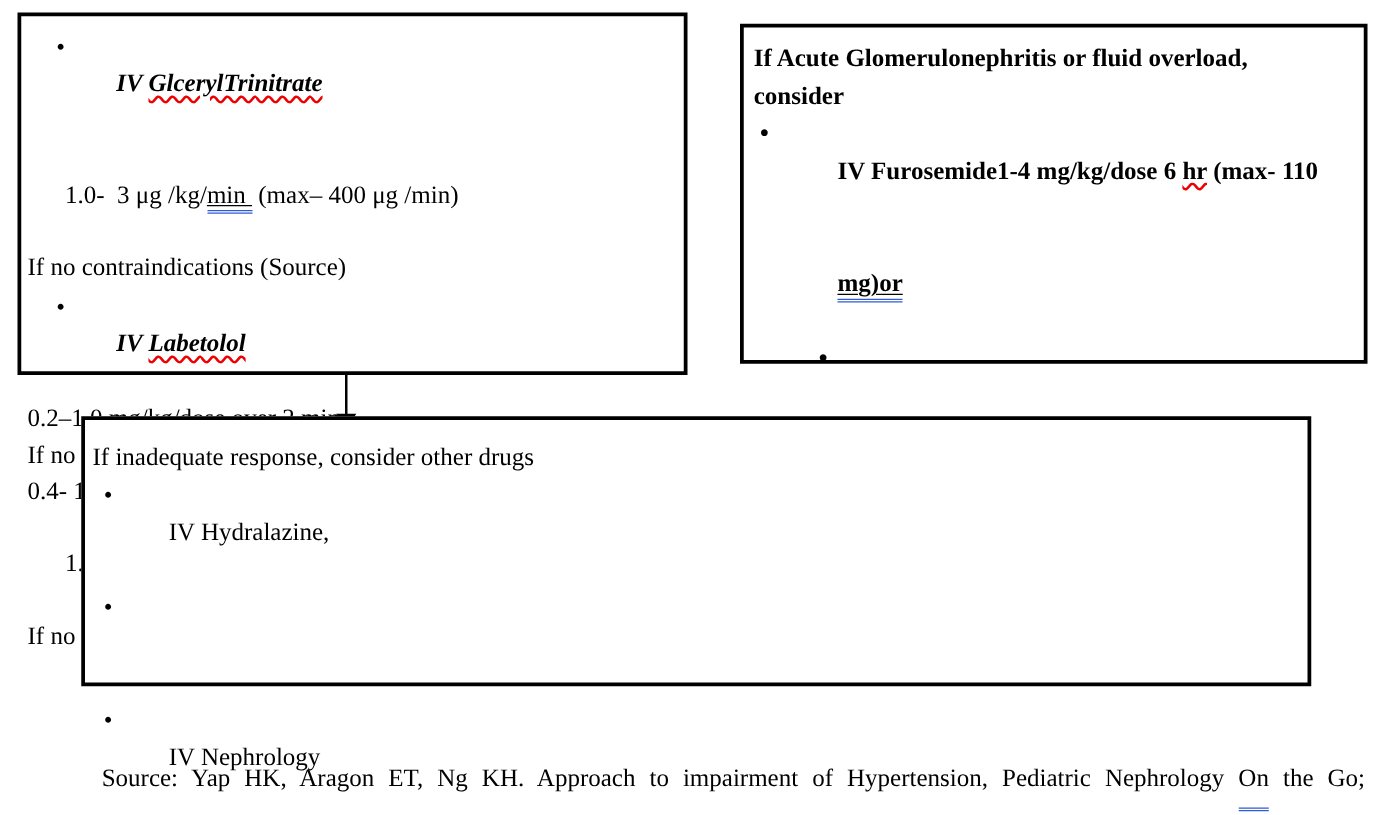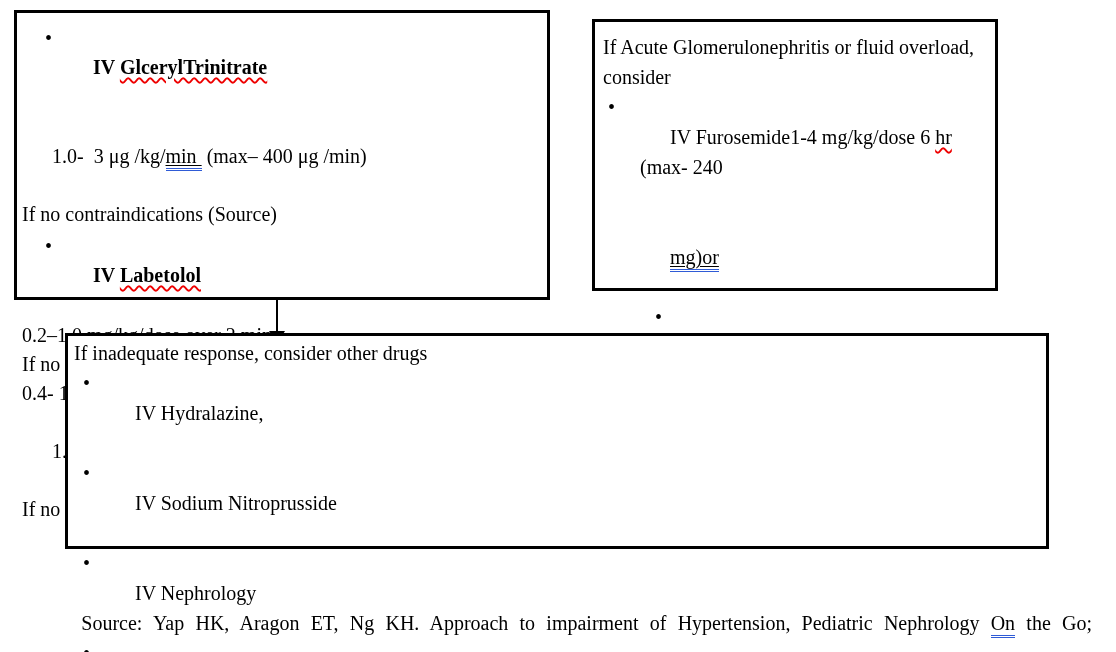--- a/index.html
+++ b/index.html
@@ -3,48 +3,48 @@
 <meta charset="utf-8">
 <style>
   html,body { margin:0; padding:0; background:#ffffff; }
   .canvas {
     position:relative; width:1116px; height:652px; background:#ffffff;
     font-family:"Liberation Serif", serif; font-size:20px; color:#000;
     overflow:hidden;
   }
   .box { position:absolute; border:3px solid #000; box-sizing:border-box; background:#fff; }
   #box-left   { left:14px;  top:10px;  width:536px;  height:290px; padding:8px 4px 0 5px; }
-  #box-right  { left:592px; top:19px;  width:406px;  height:272px; padding:10px 4px 0 8px; }
-  #box-bottom { left:65px;  top:333px; width:984px; height:216px; padding:2px 8px 0 6px; }
+  #box-right  { left:592px; top:19px;  width:502px;  height:272px; padding:10px 4px 0 8px;font-weight:bold; }
+  #box-bottom { left:65px;  top:333px; width:984px; height:216px; padding:15px 8px 0 6px; }
 
   .lrow { line-height:29px; white-space:pre-wrap; }
   .rrow { line-height:30px; white-space:pre-wrap; }
   .brow { line-height:30px; white-space:pre-wrap; }
 
-  .bi { font-weight:bold; }
+  .bi { font-weight:bold; font-style:italic; }
 
   
   .sp {
     text-decoration-line:underline;
     text-decoration-style:wavy;
     text-decoration-color:#ee0000;
     text-decoration-thickness:2px;
     text-underline-offset:3px;
   }
   
   .gr {
     text-decoration:underline;
     text-decoration-color:#000;
     text-decoration-thickness:1px;
     text-underline-offset:2px;
     border-bottom:3px double #2f5bd6;
     padding-bottom:1px;
   }
   
-  .gr2 { border-bottom:3px double #2f5bd6; padding-bottom:1px; }
+  .gr2 { border-bottom:3px double #2f5bd6; padding-bottom:12px; }
 
   
   .lb-b { position:relative; padding-left:41px; margin-top:3px; margin-bottom:2px; }
   .lb-b .blt { position:absolute; left:23px; top:0; }
   .rb-b1 { position:relative; padding-left:37px; }
   .rb-b1 .blt { position:absolute; left:5px; top:0; }
   .rb-ind { padding-left:37px; }
   .rb-b2 { position:relative; padding-left:100px; }
   .rb-b2 .blt { position:absolute; left:52px; top:0; }
   .bb-b { position:relative; padding-left:31px; }
@@ -84,21 +84,21 @@
     <div class="lrow">
       <span>1.0 mg/kg/</span><span class="sp">hr(</span><span>max- 3mg/kg/</span><span class="sp">hr</span><span>)</span>
     </div>
     <div class="lrow">If no contraindications (Asthma, Heart disease, allergy)</div>
   </div>
 
   <div class="box" id="box-right">
     <div class="rrow">If Acute Glomerulonephritis or fluid overload,</div>
     <div class="rrow">consider</div>
     <div class="rrow rb-b1">
-      <span class="blt">•</span><span>IV Furosemide1-4 mg/kg/dose 6 </span><span class="sp">hr</span><span> (max- 240</span>
+      <span class="blt">•</span><span>IV Furosemide1-4 mg/kg/dose 6 </span><span class="sp">hr</span><span> (max- 110</span>
     </div>
     <div class="rrow rb-ind">
       <span class="gr">mg)or</span>
     </div>
     <div class="rrow rb-b2">
       <span class="blt">•</span>
     </div>
     <div class="rrow">
       <span>mg/kg/</span><span class="sp">hr</span><span> </span><span class="gr">( Higher</span><span> dose needed in renal</span>
     </div>
@@ -107,21 +107,21 @@
 
   <div id="arrow-line"></div>
   <div id="arrow-head"></div>
 
   <div class="box" id="box-bottom">
     <div class="brow">If inadequate response, consider other drugs</div>
     <div class="brow bb-b">
       <span class="blt">•</span><span>IV Hydralazine,</span>
     </div>
     <div class="brow bb-b">
-      <span class="blt">•</span><span>IV Sodium Nitroprusside</span>
+      <span class="blt">•</span>
     </div>
     <div class="brow bb-b">
       <span class="blt">•</span><span>IV Nephrology</span>
     </div>
     <div class="brow bb-b">
       <span class="blt">•</span>
     </div>
 
   </div>
 

